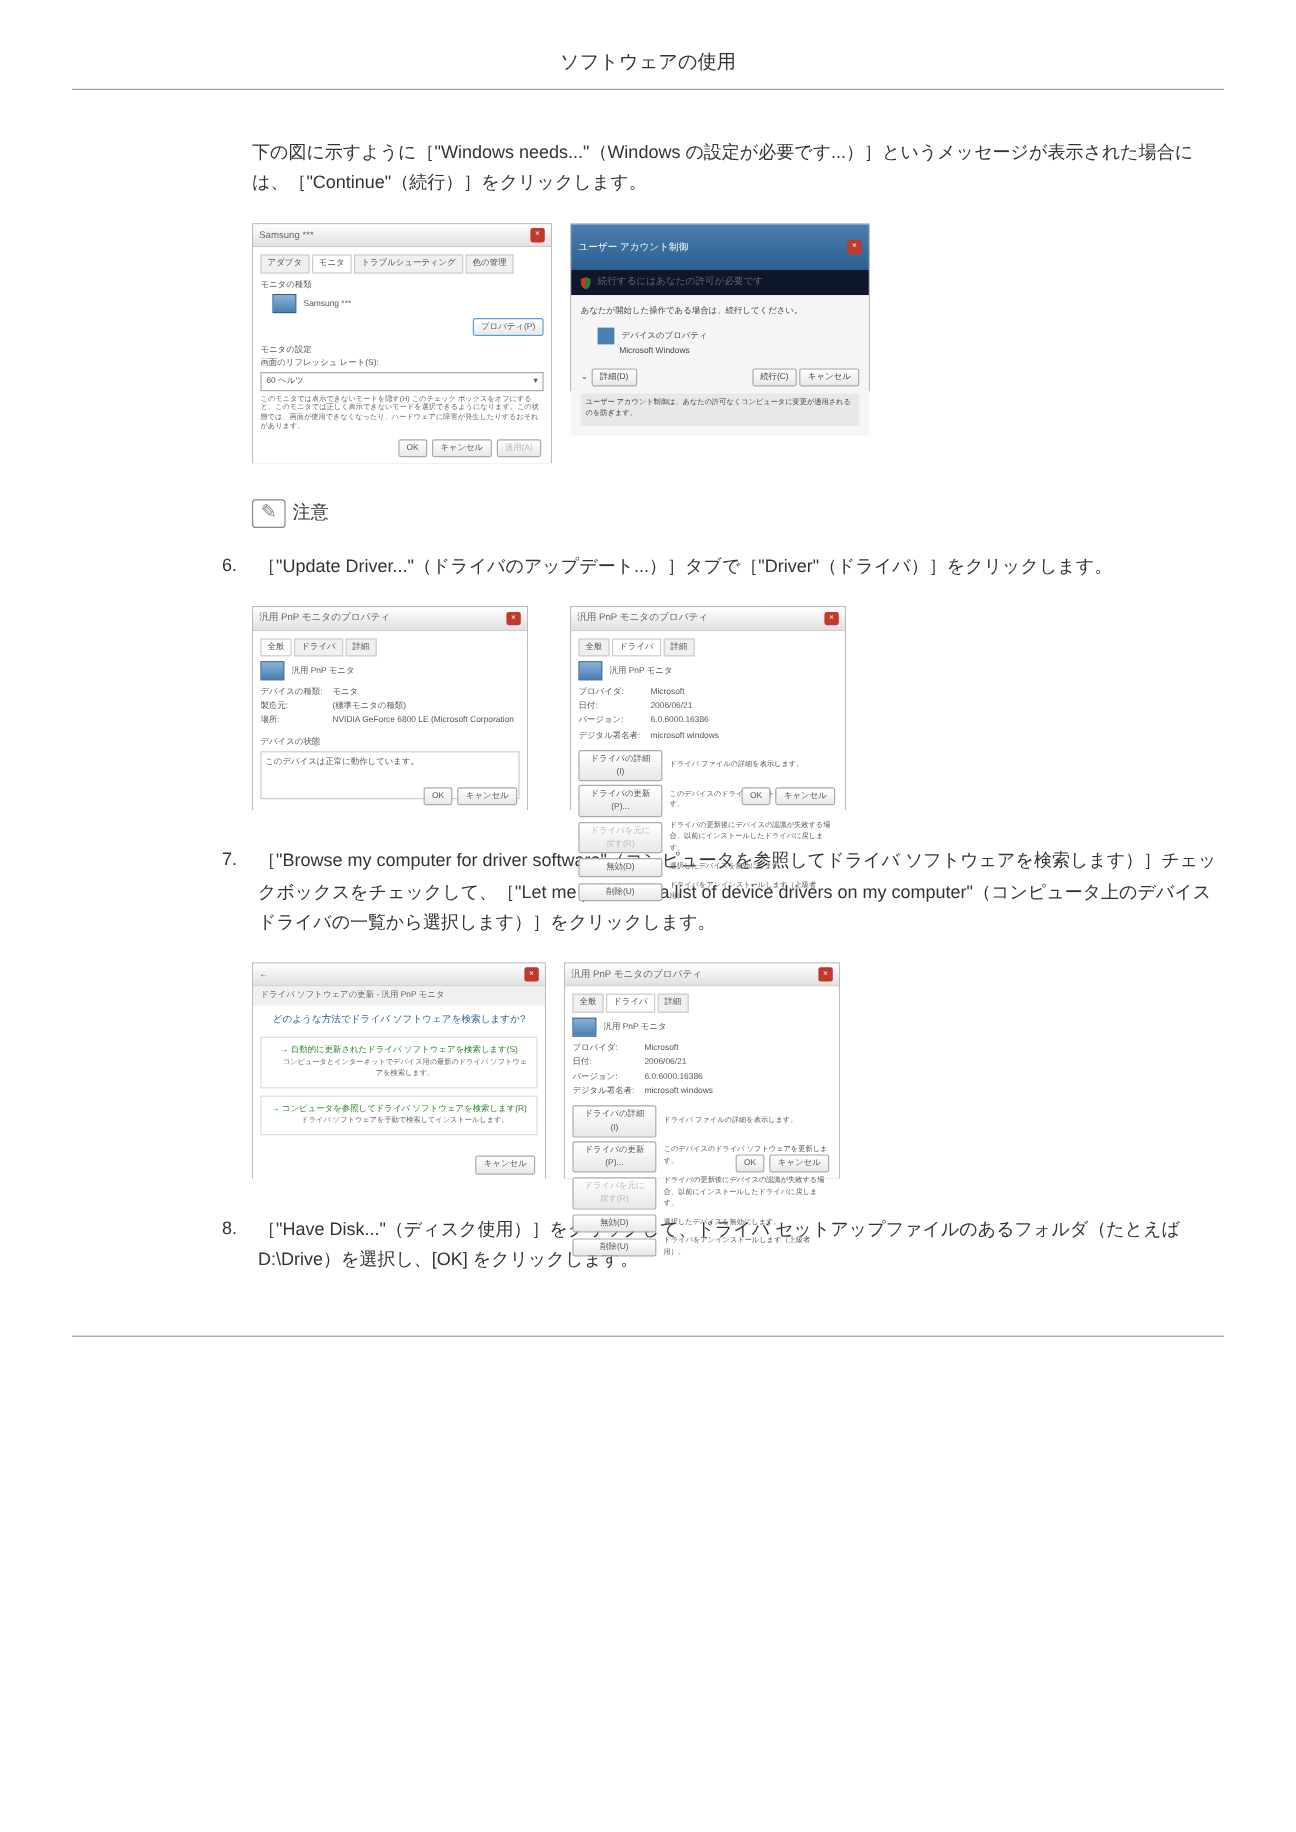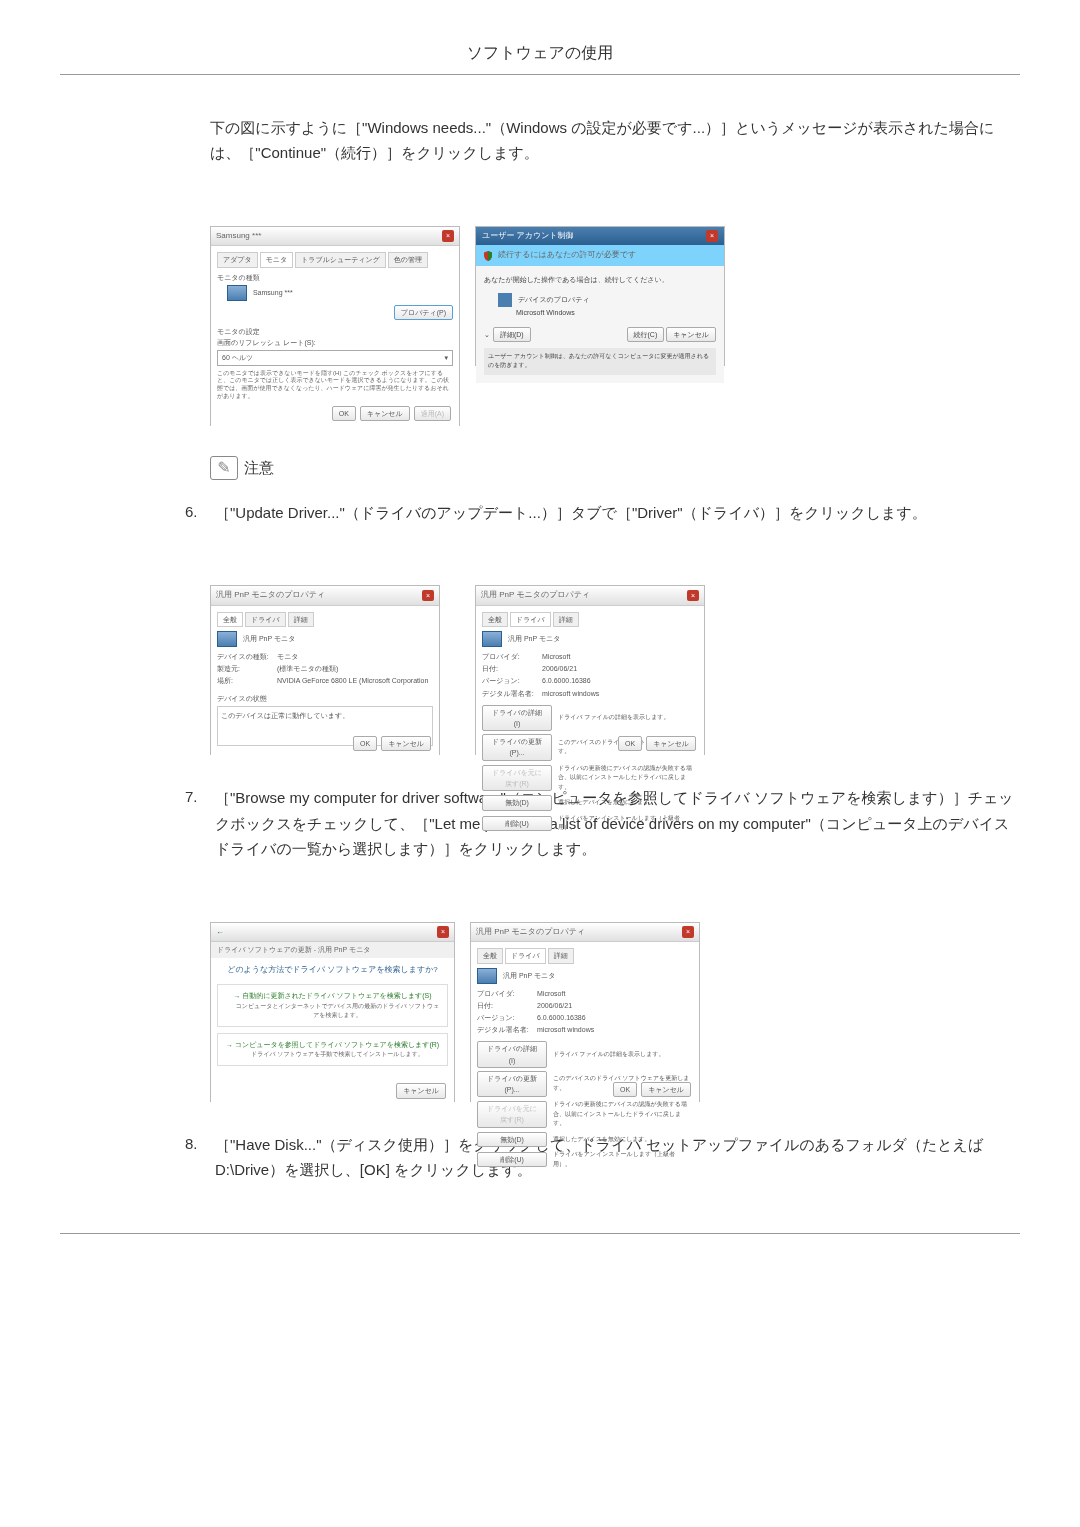--- a/index.html
+++ b/index.html
@@ -35,21 +35,20 @@
       display: flex;
       gap: 15px;
       margin: 20px 0 30px 0;
     }
     .figure-box {
       border: 1px solid #bbb;
       background: #f5f5f5;
       font-size: 8px;
       color: #666;
       position: relative;
-      margin-top: 40px;
     }
     .fig1 { width: 250px; height: 200px; }
     .fig2 { width: 250px; height: 140px; }
     .fig3 { width: 230px; height: 170px; }
     .fig4 { width: 230px; height: 170px; margin-left: 20px; }
     .fig5 { width: 245px; height: 180px; }
     .fig6 { width: 230px; height: 180px; }
     .win-title {
       background: linear-gradient(#fff, #e0e0e0);
       padding: 3px 5px;
@@ -88,27 +87,27 @@
     .btn-row {
       position: absolute;
       bottom: 5px;
       right: 8px;
       display: flex;
       gap: 4px;
     }
     .uac-title {
       background: linear-gradient(#4a7fb0, #2a5f90);
       color: #fff;
-      padding: 3px 6px;
+      padding: 13px 6px;
       font-size: 8px;
       display: flex;
       justify-content: space-between;
     }
     .uac-sub {
-      background: #7dd3fc;
+      background: #0f172a;
       padding: 4px 6px;
       font-size: 8px;
       display: flex;
       align-items: center;
       gap: 4px;
     }
     .shield { width: 12px; height: 12px; }
     .uac-body {
       background: #f5f5f5;
       padding: 8px;

